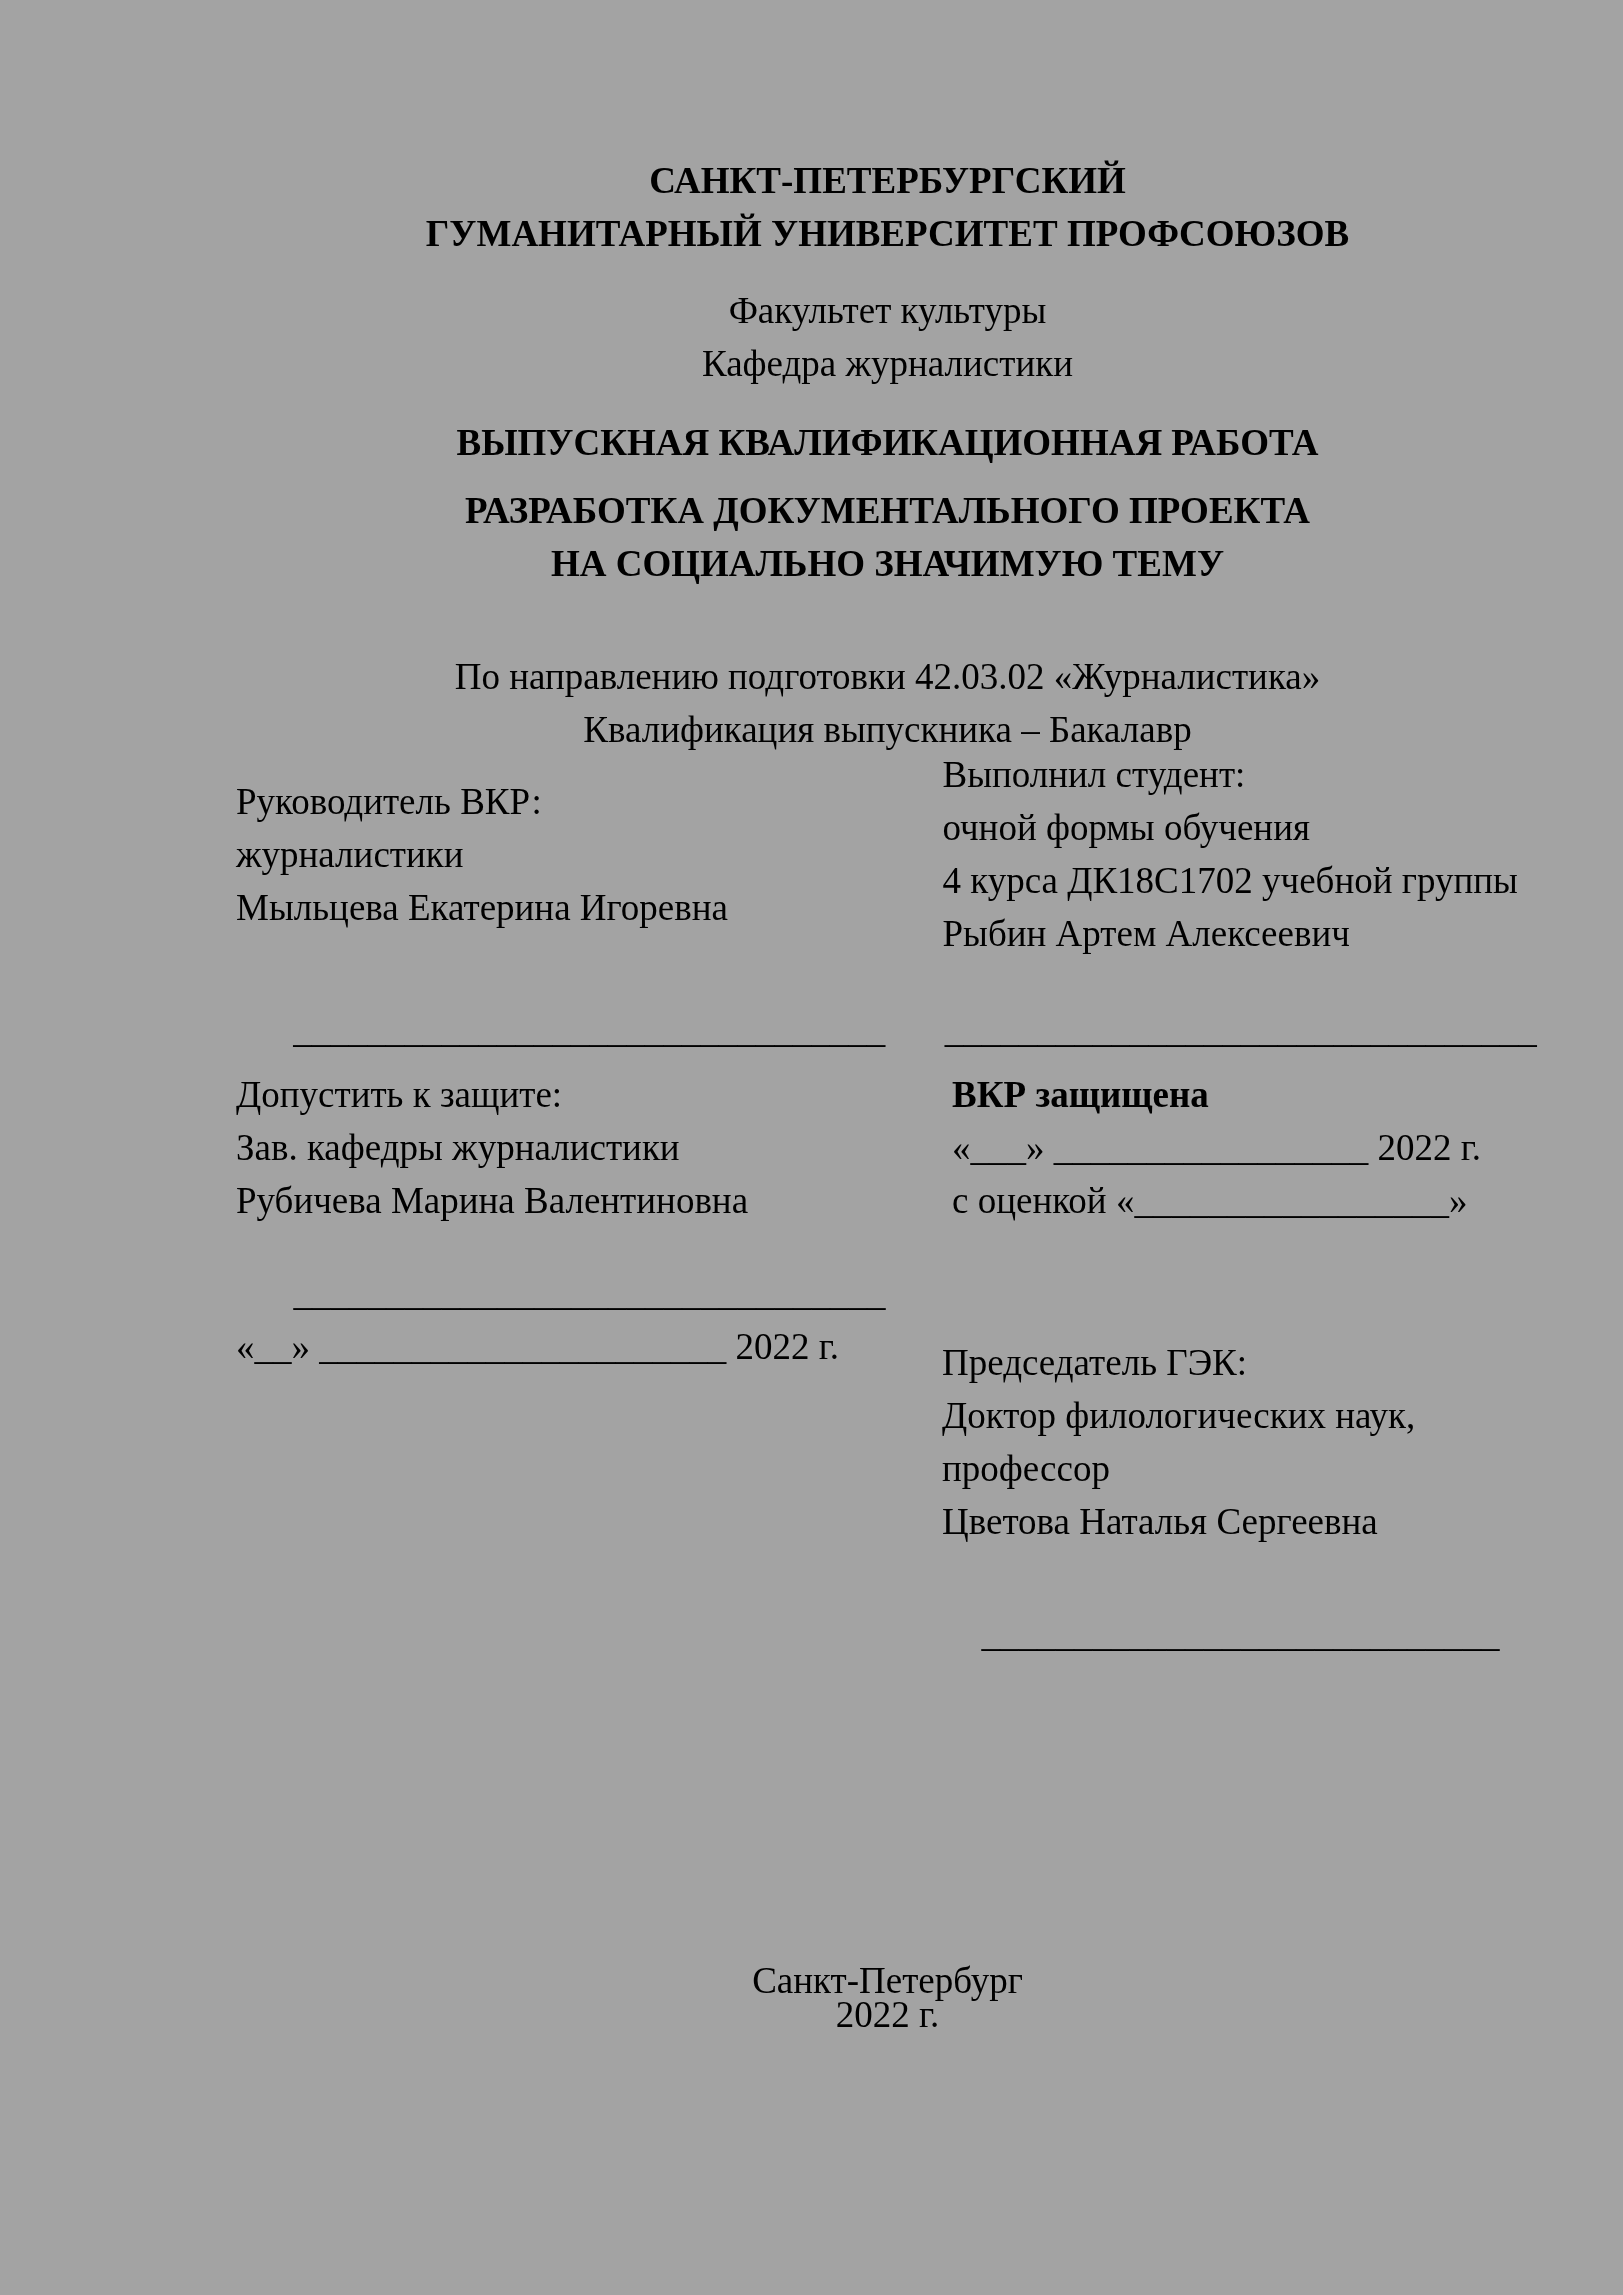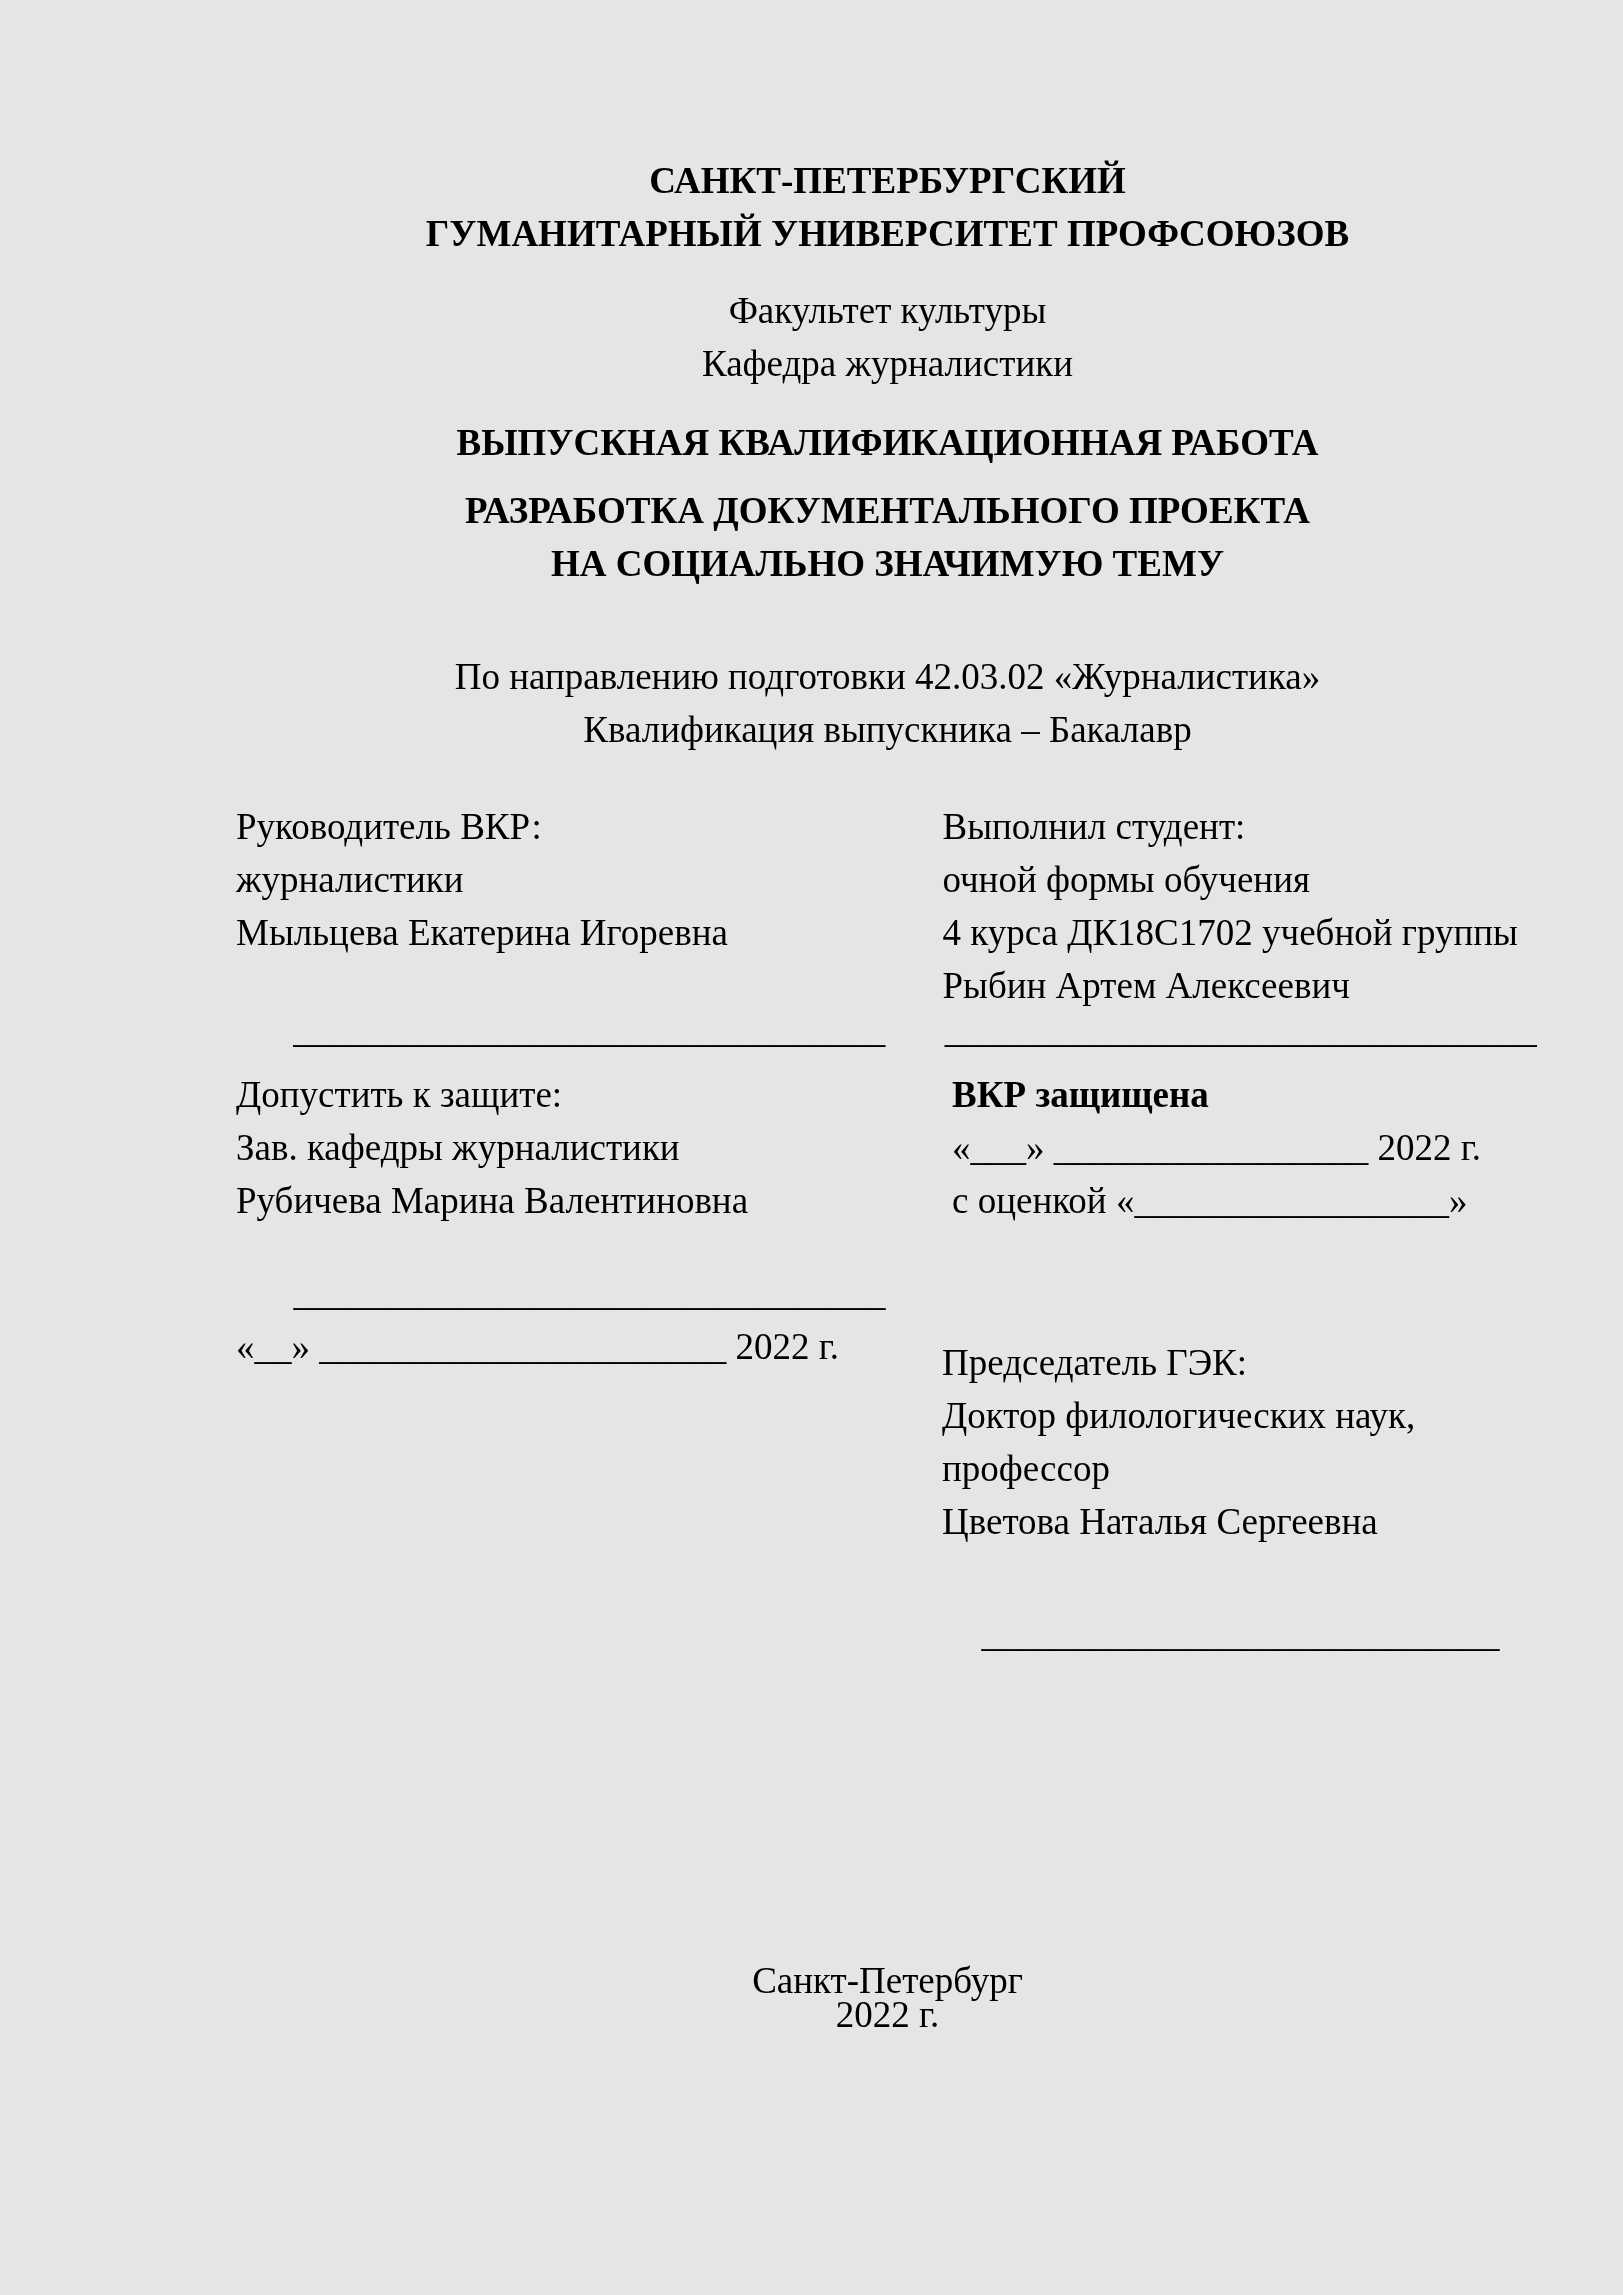--- a/index.html
+++ b/index.html
@@ -4,42 +4,42 @@
 <style>
   html, body {
     margin: 0;
     padding: 0;
     background: #ffffff;
   }
   .page {
     position: relative;
     width: 1623px;
     height: 2295px;
-    background: #e5e5e5;
+    background: #a3a3a3;
     color: #000000;
     font-family: "Liberation Serif", "DejaVu Serif", serif;
     font-size: 37px;
     line-height: 53px;
     overflow: hidden;
   }
   .block {
     position: absolute;
     left: 236px;
     width: 1303px;
   }
   .center { text-align: center; }
   .bold   { font-weight: bold; }
 
   .b-university { top: 154px; }
   .b-dept       { top: 284px; }
   .b-worktype   { top: 416px; }
   .b-theme      { top: 484px; }
   .b-direction  { top: 650px; }
 
-  .b-row1   { top: 800px;  display: flex; }
+  .b-row1   { top: 748px;  display: flex; align-items: center; }
   .b-sigrow { top: 1003px; display: flex; }
   .b-row2   { top: 1068px; display: flex; gap: 21px; }
 
   .col-left  { width: 707px; white-space: nowrap; }
   .col-right { width: 597px; white-space: nowrap; }
 
   .b-adm-sig  { top: 1266px; width: 707px; white-space: nowrap; }
   .b-adm-date { top: 1320px; width: 707px; white-space: nowrap; }
 
   .b-committee { top: 1336px; left: 942px; width: 597px; white-space: nowrap; }

